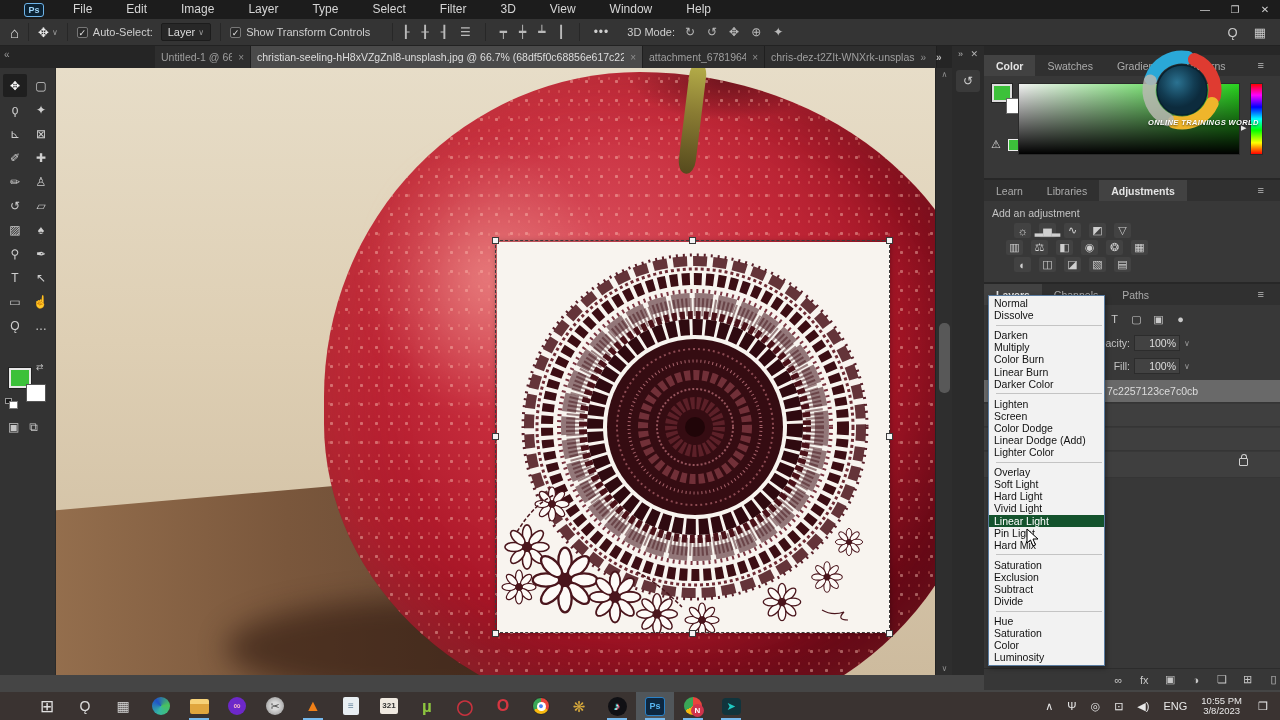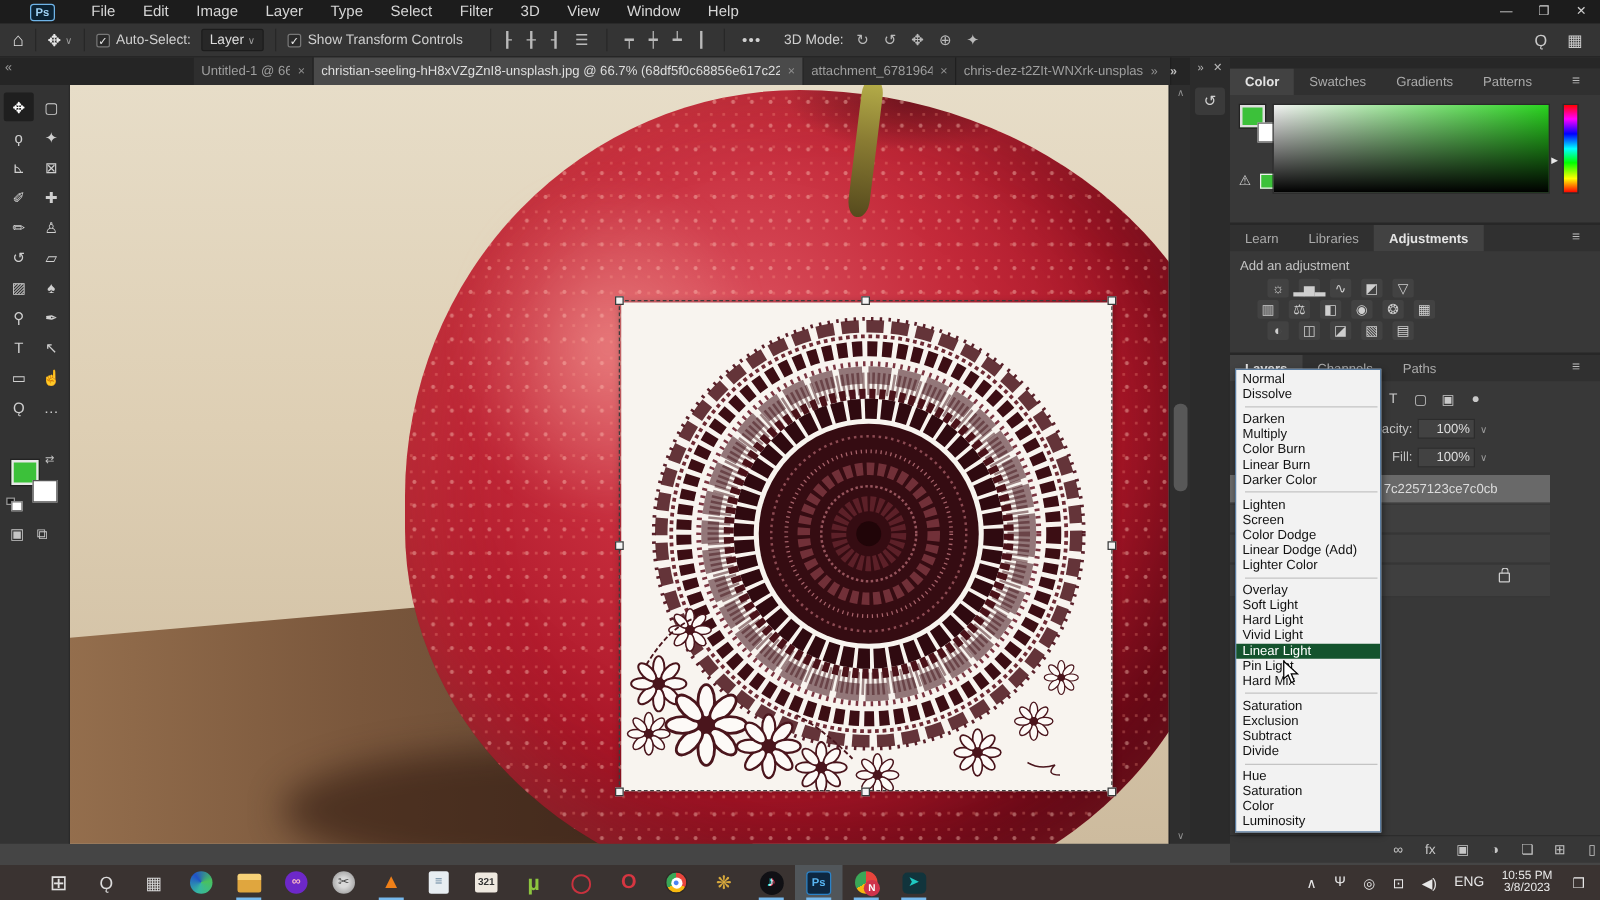--- a/index.html
+++ b/index.html
@@ -2,21 +2,21 @@
 <html><head>
 <meta charset="utf-8">
 <style>
   html,body{margin:0;padding:0;background:#000;}
   *{box-sizing:border-box;font-family:"Liberation Sans",sans-serif;}
   .screen{position:relative;width:1280px;height:720px;overflow:hidden;background:#454545;}
 
   
   .menubar{position:absolute;left:0;top:0;width:1280px;height:19px;background:#1c1c1c;display:flex;align-items:center;color:#d6d6d6;font-size:12px;}
   .ps-badge{margin-left:24px;width:20px;height:14px;border:1px solid #6fb4e8;border-radius:3px;color:#9ed2f5;font-size:9px;font-weight:bold;display:flex;align-items:center;justify-content:center;background:#0b2233;}
-  .menus{display:flex;margin-left:18px;gap:0;}
+  .menus{display:flex;margin-left:18px;gap:12px;}
   .menu-item{padding:0 11px;line-height:19px;cursor:default;}
   .win-controls{margin-left:auto;display:flex;align-items:center;gap:0;}
   .win-btn{width:30px;text-align:center;font-size:10px;color:#cfcfcf;line-height:19px;}
 
   
   .optionsbar{position:absolute;left:0;top:19px;width:1280px;height:27px;background:#343434;border-bottom:1px solid #222;display:flex;align-items:center;color:#cfcfcf;font-size:11px;}
   .ob-home{margin-left:10px;font-size:15px;color:#e0e0e0;}
   .ob-sep{width:1px;height:18px;background:#272727;margin:0 9px;}
   .ob-tool{font-size:13px;color:#e8e8e8;}
   .ob-caret{font-size:8px;color:#9a9a9a;margin-left:3px;}
@@ -106,21 +106,21 @@
   .adj-row.r2{padding-left:22px;}
   .adj-icon{width:17px;height:15px;display:flex;align-items:center;justify-content:center;color:#cfcfcf;font-size:11px;background:#424242;border-radius:2px;}
   .layers-panel{top:238px;height:406px;}
   .lp-body{position:relative;height:385px;}
   .lp-filter{position:absolute;left:0;top:4px;width:296px;height:20px;display:flex;gap:9px;padding-left:124px;align-items:center;color:#c9c9c9;font-size:11px;}
   .lp-filter .fico{width:13px;text-align:center;}
   .lp-row{position:absolute;width:296px;height:20px;display:flex;align-items:center;color:#c3c3c3;font-size:10.5px;}
   .lp-row .rl{width:146px;text-align:right;}
   .valbox{margin-left:4px;width:46px;height:16px;border:1px solid #2c2c2c;background:#424242;color:#ddd;display:flex;align-items:center;justify-content:flex-end;padding-right:3px;}
   .valcaret{margin-left:4px;color:#9a9a9a;font-size:8px;}
-  .lrow{position:absolute;left:0;width:256px;height:23px;background:#3f3f3f;border-bottom:1px solid #353535;color:#dcdcdc;font-size:10.5px;display:flex;align-items:center;}
+  .lrow{position:absolute;left:0;width:296px;height:23px;background:#3f3f3f;border-bottom:1px solid #353535;color:#dcdcdc;font-size:10.5px;display:flex;align-items:center;}
   .lrow.sel{background:#696969;}
   .lrow .lname{padding-left:123px;}
   .lock-ic{position:absolute;right:32px;top:6px;width:9px;height:8px;border:1.5px solid #cfcfcf;border-radius:1px;}
   .lock-ic::before{content:"";position:absolute;left:1px;top:-5px;width:4px;height:4px;border:1.5px solid #cfcfcf;border-bottom:none;border-radius:4px 4px 0 0;}
   .lp-bottom{position:absolute;left:0;bottom:0;width:296px;height:22px;border-top:1px solid #2c2c2c;background:#373737;display:flex;gap:13px;padding-left:128px;align-items:center;color:#c6c6c6;font-size:11px;}
   .lp-bottom .bico{width:13px;text-align:center;font-style:normal;}
 
   
   .blend-menu{position:absolute;left:988px;top:295px;width:117px;background:#f2f2f2;border:1px solid #5a7ca0;box-shadow:1px 2px 5px rgba(0,0,0,.45);z-index:50;padding:1px 0;}
   .bm-item{height:12.1px;display:flex;align-items:center;padding-left:5px;font-size:10.5px;color:#111;white-space:nowrap;}
@@ -627,20 +627,39 @@
       </div>
       <div class="bm-item" data-name="blend-mode-option">
         <span>Luminosity</span>
       </div>
   </div>
 
   <svg class="cursor" data-name="mouse-cursor" width="14" height="20" viewBox="0 0 14 20">
     <path d="M1,1 L1,15 L4.5,12 L7,18 L9.5,17 L7,11 L12,11 Z" fill="#fff" stroke="#000" stroke-width="1"></path>
   </svg>
 
+  <div class="watermark" data-name="watermark-logo">
+    <svg width="160" height="100" viewBox="0 0 160 100">
+      <defs>
+        <radialGradient id="sph" cx="40%" cy="35%">
+          <stop offset="0%" stop-color="#2b7291"></stop>
+            <stop offset="70%" stop-color="#123c52"></stop>
+            <stop offset="100%" stop-color="#0c2b3d"></stop>
+        </radialGradient>
+      </defs>
+      <g stroke-linecap="round" fill="none">
+        <circle cx="64" cy="56" r="33" stroke="#2aa8d8" stroke-width="13" stroke-dasharray="46 162" transform="rotate(-160 64 56)"></circle>
+        <circle cx="64" cy="56" r="33" stroke="#df3b31" stroke-width="13" stroke-dasharray="46 162" transform="rotate(-68 64 56)"></circle>
+        <circle cx="64" cy="56" r="33" stroke="#efb52b" stroke-width="13" stroke-dasharray="46 162" transform="rotate(24 64 56)"></circle>
+        <circle cx="64" cy="56" r="33" stroke="#b9b9b1" stroke-width="13" stroke-dasharray="46 162" transform="rotate(116 64 56)" opacity=".85"></circle>
+      </g>
+      <circle cx="64" cy="56" r="25" fill="url(#sph)" stroke="#08202e" stroke-width="1.5"></circle>
+    </svg>
+    <span class="wm-text" data-name="watermark-text">ONLINE TRAININGS WORLD</span>
+  </div>
 
 
   <div class="taskbar" data-name="windows-taskbar">
     <div class="tb-apps" data-name="taskbar-apps">
       <div class="tb-app" data-name="taskbar-app-start" style="--c: #e0e0e0;">
           <span class="app-icon">
             <span class="app-glyph">⊞</span>
           </span>
         </div>
         <div class="tb-app" data-name="taskbar-app-search" style="--c: #dcdcdc;">

